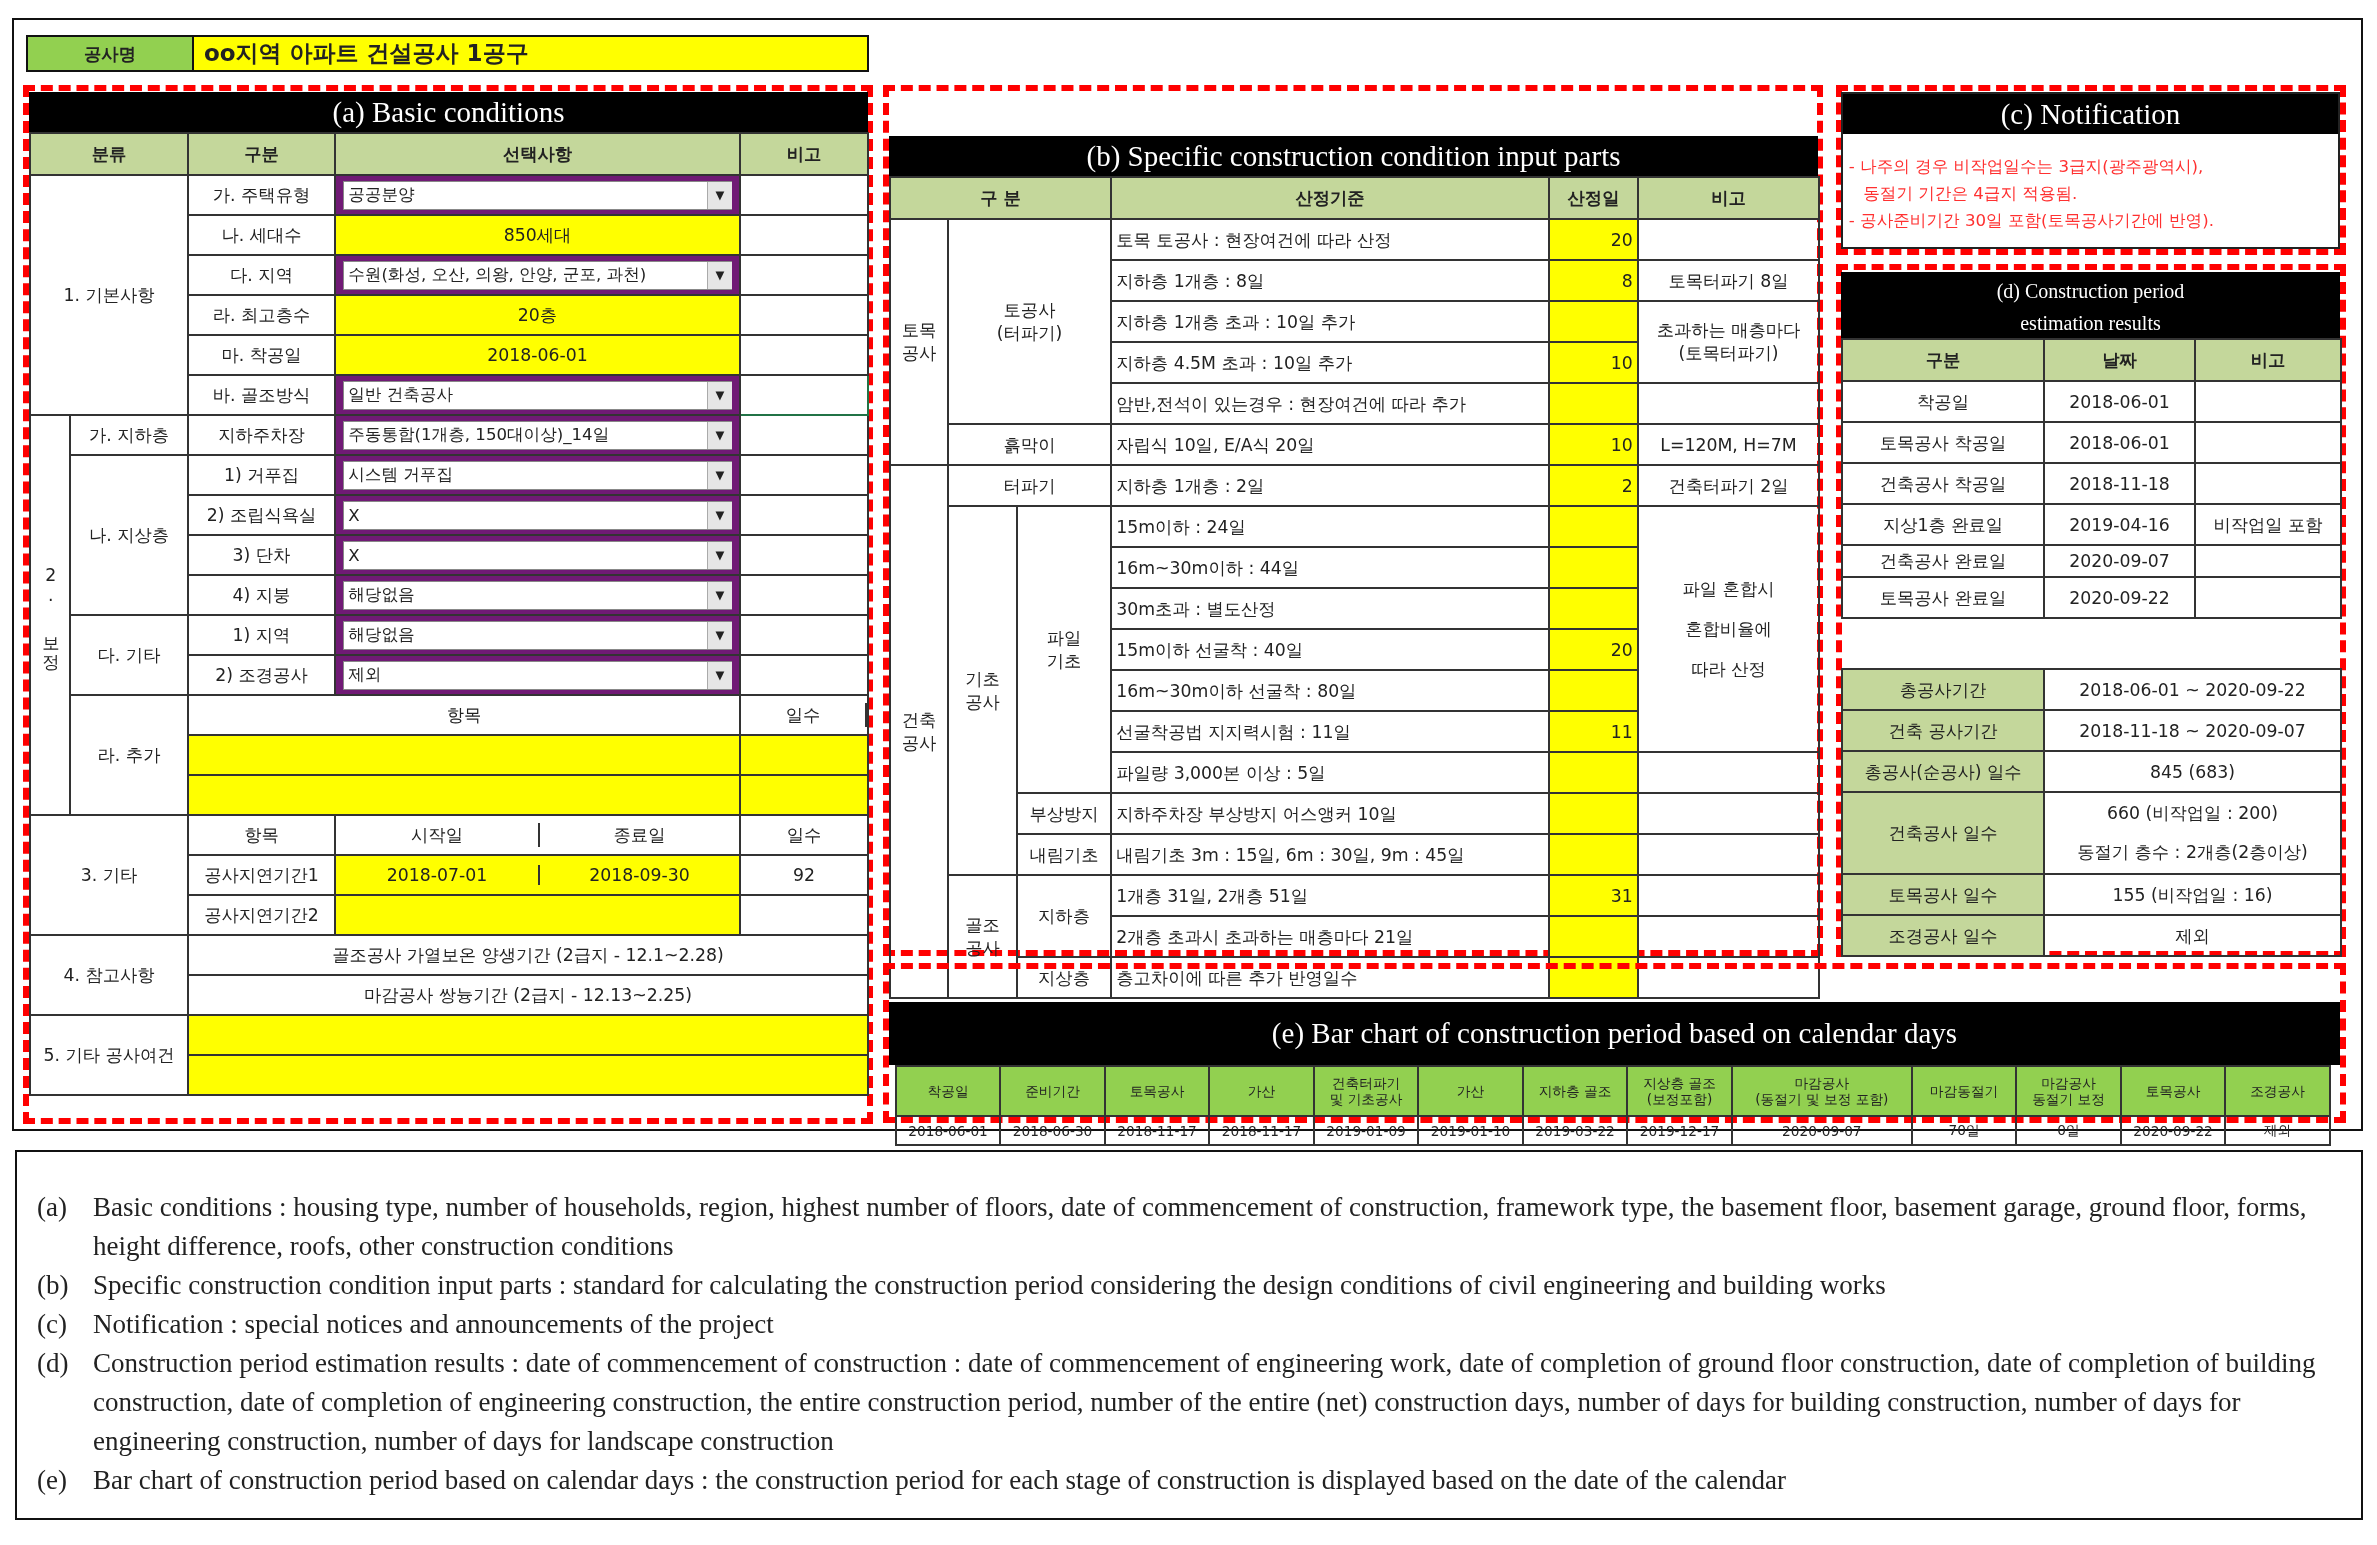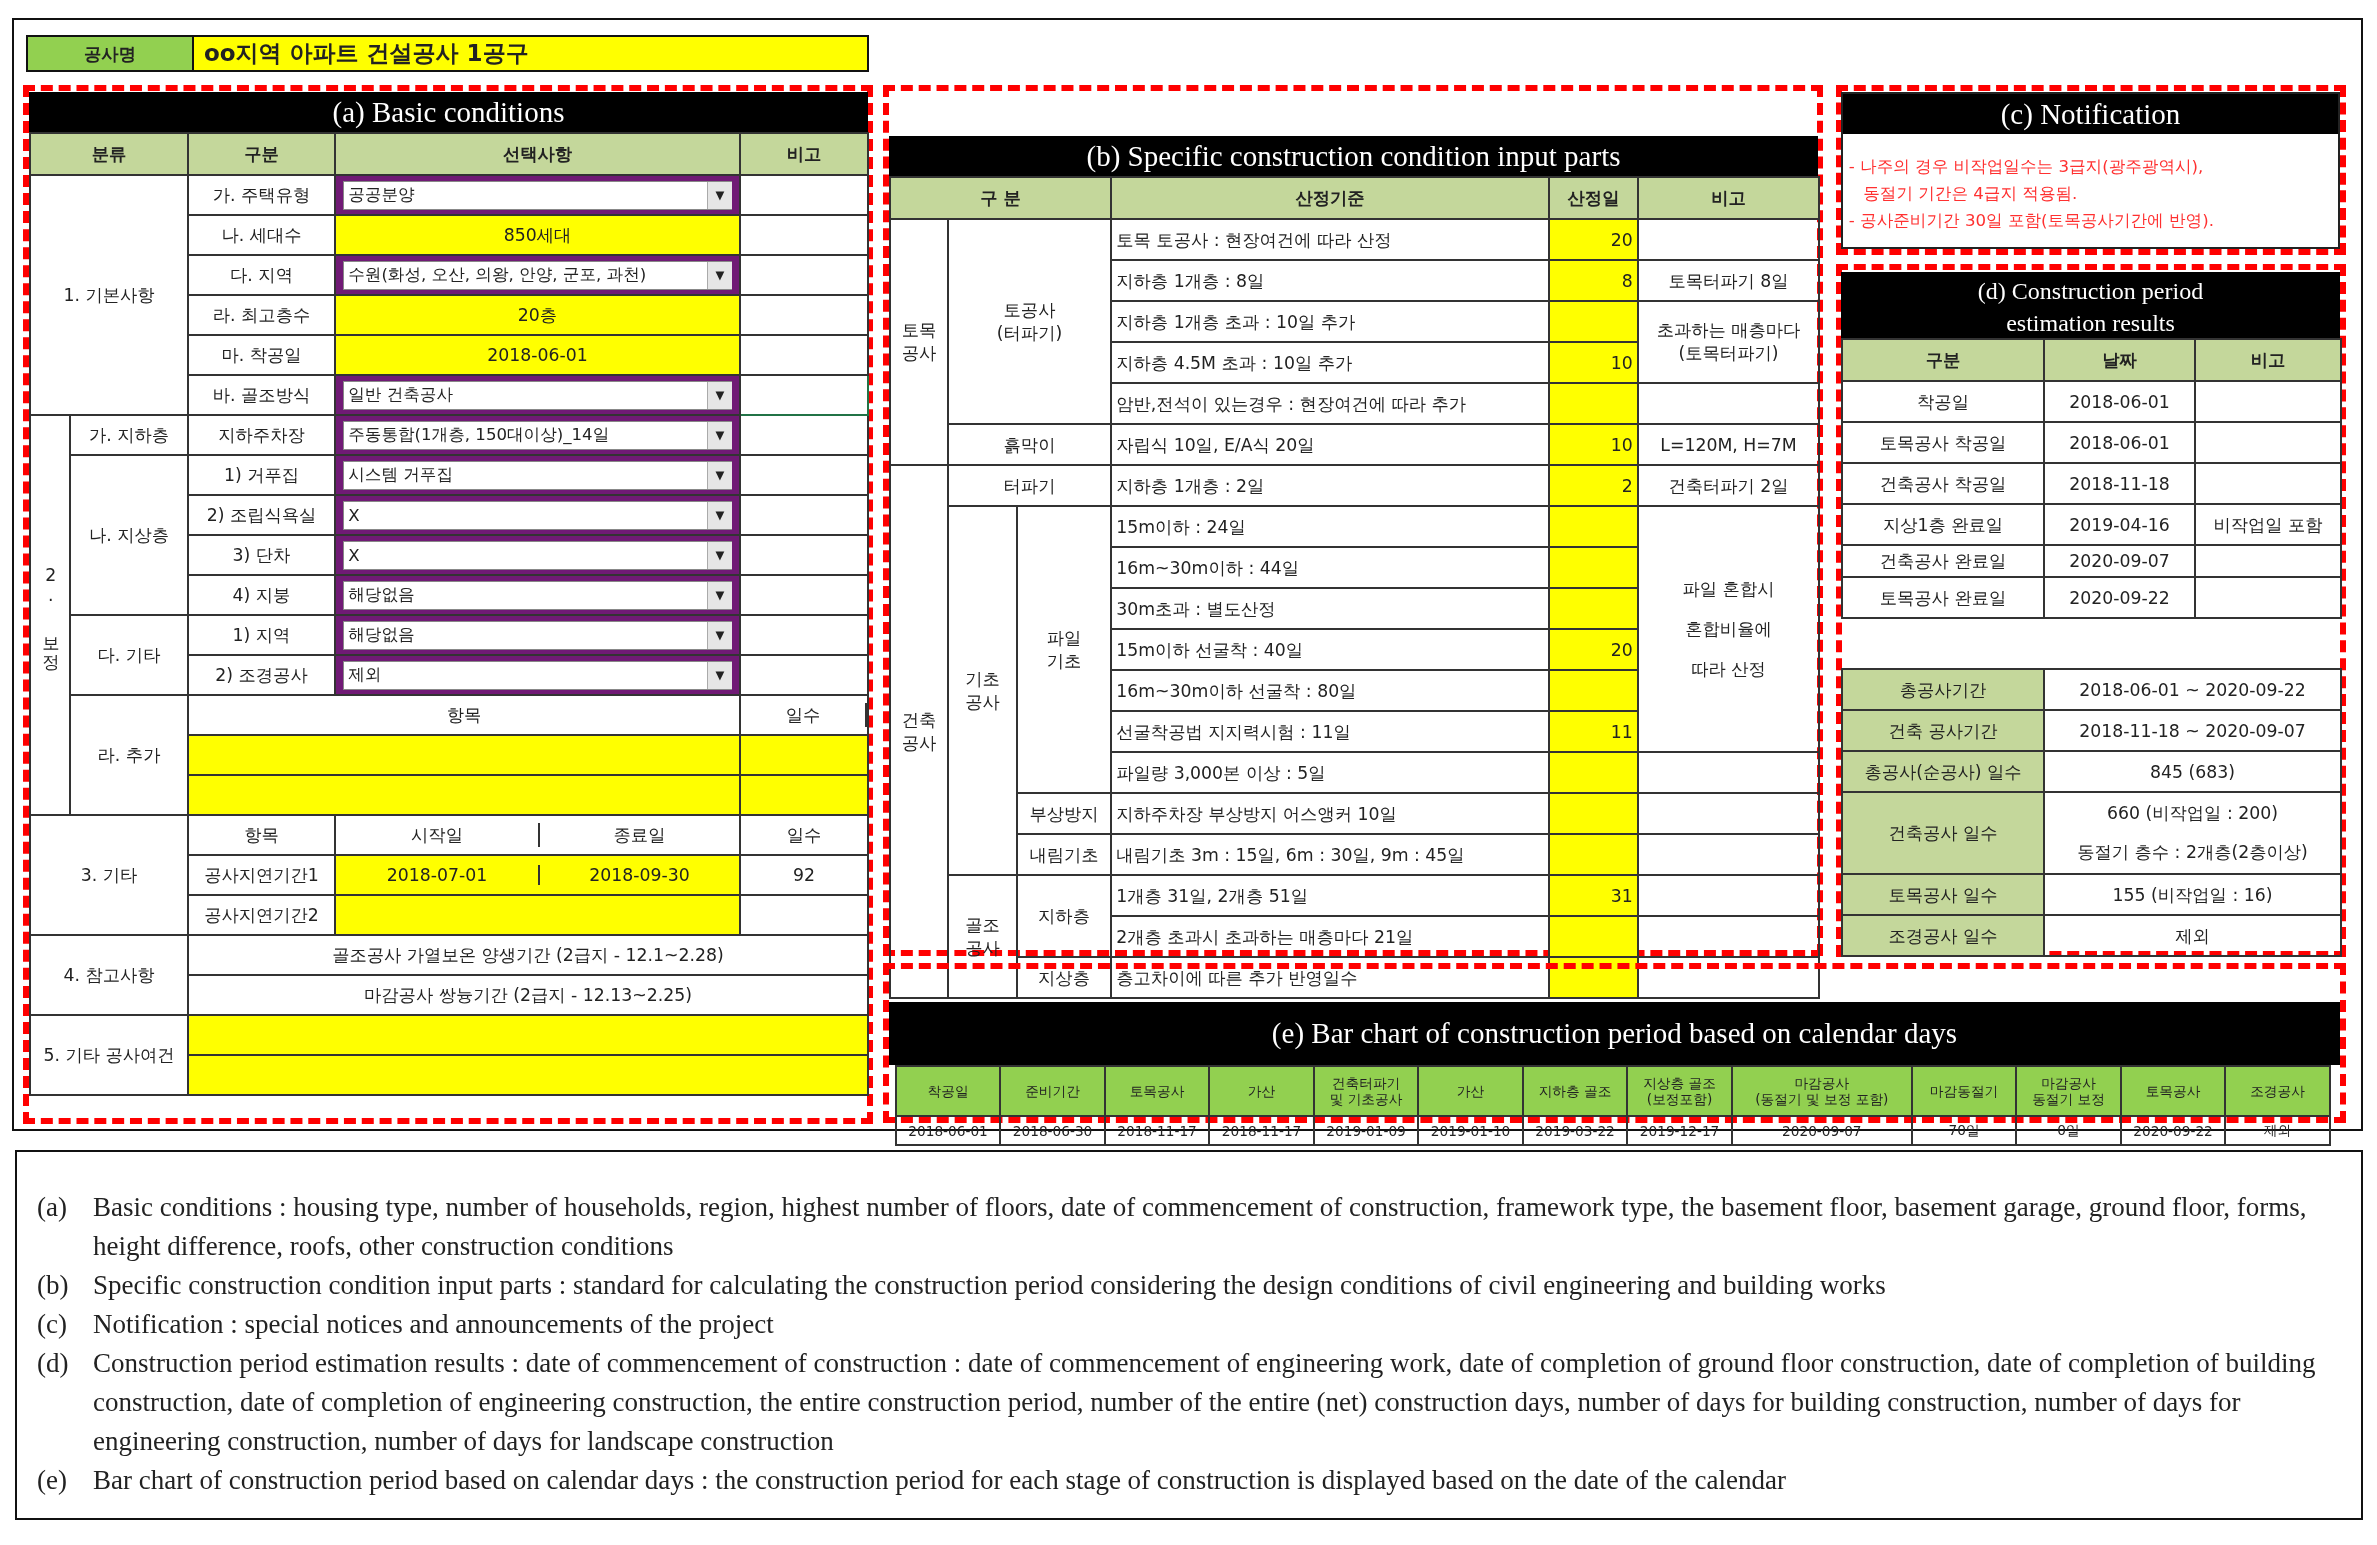--- a/index.html
+++ b/index.html
@@ -400,21 +400,21 @@
   <div class="hdr" style="height:40px;line-height:40px;font-size:29px;">(c) Notification</div>
   <div style="padding:19px 5.8px 0 5.8px;">
     <div class="notice">- 나주의 경우 비작업일수는 3급지(광주광역시),</div>
     <div class="notice" style="padding-left:14.4px;">  동절기 기간은 4급지 적용됨.</div>
     <div class="notice">- 공사준비기간 30일 포함(토목공사기간에 반영).</div>
   </div>
 </div>
 
 <div class="abs redbox" style="left:1836px;top:264px;width:510px;height:693px;"></div>
 <div class="abs" style="left:1841px;top:272px;width:499px;">
-  <div class="hdr" style="height:66px;font-size:24px;line-height:32px;padding-top:2.9px;">
+  <div class="hdr" style="height:66px;font-size:20px;line-height:32px;padding-top:2.9px;">
     <div>(d) Construction period</div>
     <div>estimation results</div>
   </div>
   <table style="width:499px;">
     <colgroup>
         <col style="width:202px">
         <col style="width:151px">
         <col style="width:146px">
       </colgroup>
     <tbody>

